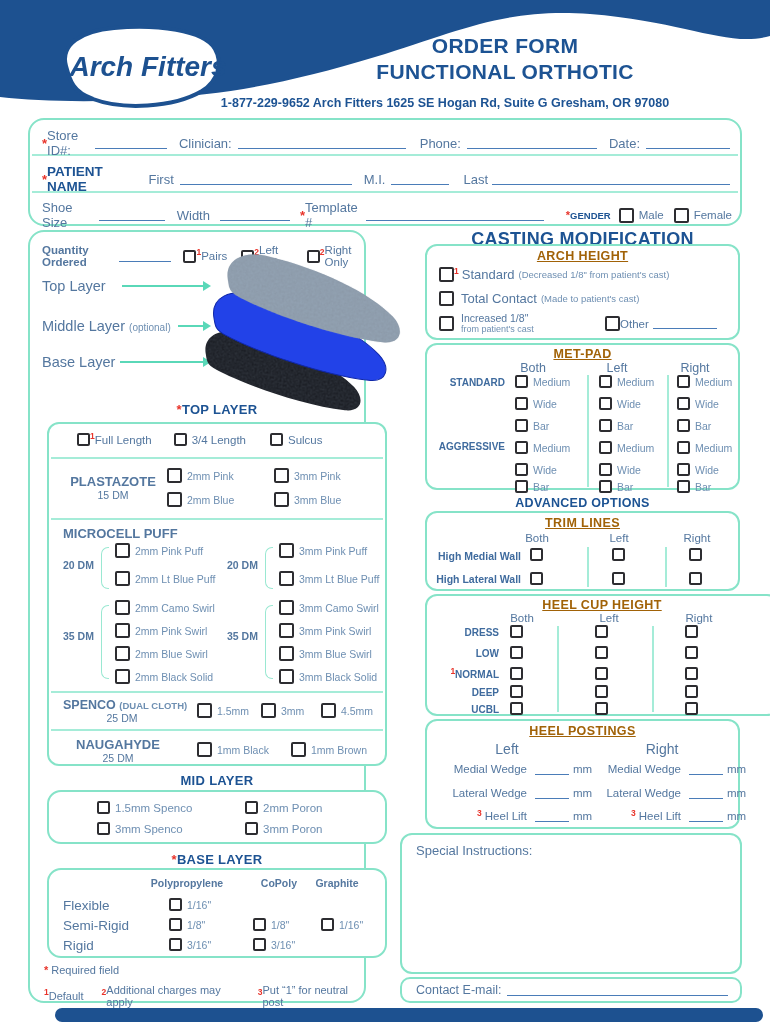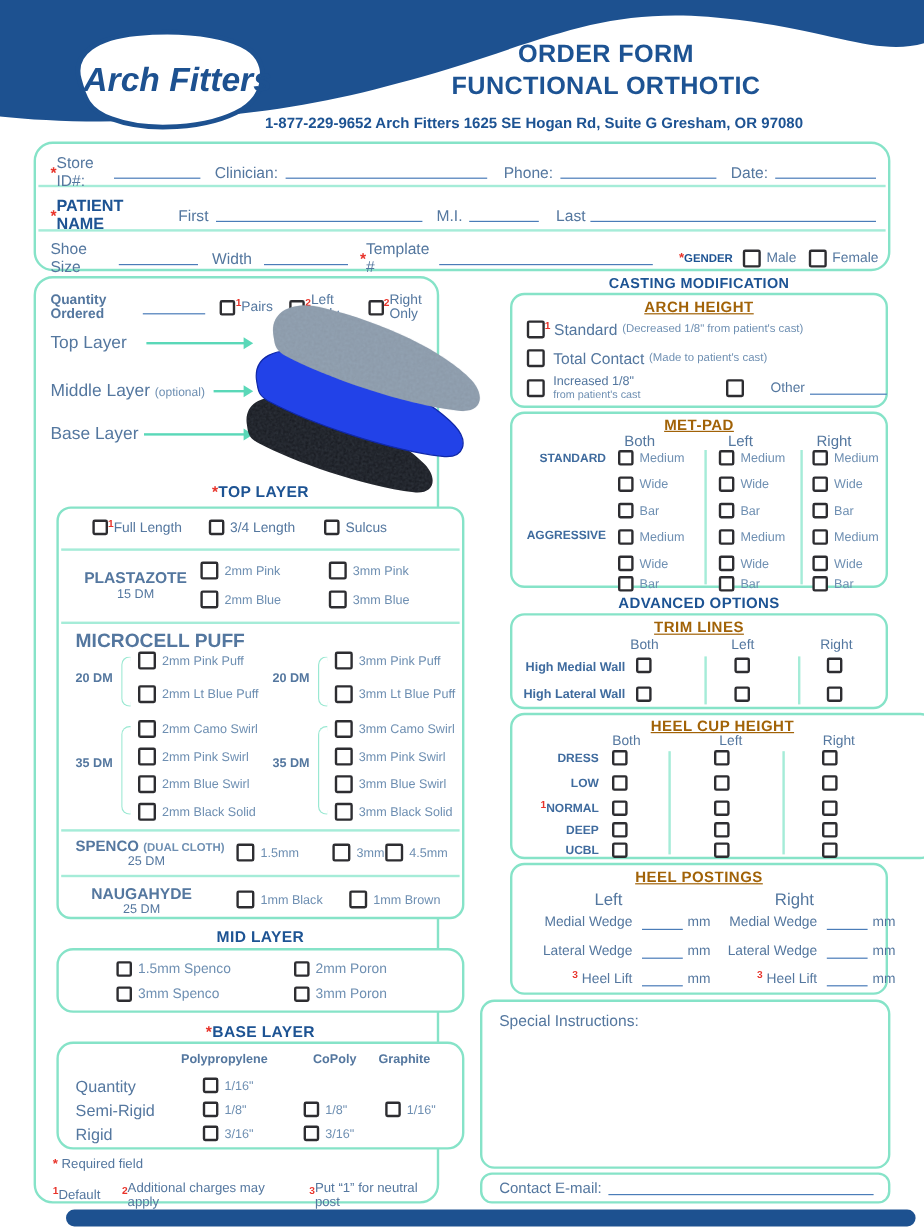--- a/index.html
+++ b/index.html
@@ -196,21 +196,21 @@
     <div class="row" style="position:absolute;left:225px;top:44px">
       <span class="cb cb-lg"></span>
       <span class="optlab">3mm Pink</span>
     </div>
     <div class="row" style="position:absolute;left:225px;top:68px">
       <span class="cb cb-lg"></span>
       <span class="optlab">3mm Blue</span>
     </div>
     <div class="hdiv" style="top:94px"></div>
 
-    <div class="abs lab" style="left:14px;top:102px;font-weight:bold;font-size:16px">MICROCELL PUFF</div>
+    <div class="abs lab" style="left:14px;top:102px;font-weight:bold;font-size:13px">MICROCELL PUFF</div>
 
     <div class="abs lab" style="left:14px;top:135px;font-size:10.5px;font-weight:bold">20 DM</div>
     <div class="brk" style="left:52px;top:123px;height:42px"></div>
     <div class="row" style="position:absolute;left:66px;top:119px">
       <span class="cb cb-lg"></span>
       <span class="optlab">2mm Pink Puff</span>
     </div>
     <div class="row" style="position:absolute;left:66px;top:147px">
       <span class="cb cb-lg"></span>
       <span class="optlab">2mm Lt Blue Puff</span>
@@ -267,21 +267,21 @@
     <div class="hdiv" style="top:267px"></div>
 
     <div class="abs" style="left:14px;top:274px;width:118px;text-align:center">
       <div class="lab" style="font-weight:bold;font-size:12.5px;white-space:nowrap"><span>SPENCO</span> <span class="note">(DUAL CLOTH)</span></div>
       <div class="lab" style="font-size:10.5px">25 DM</div>
     </div>
     <div class="row" style="position:absolute;left:148px;top:279px">
       <span class="cb cb-lg"></span>
       <span class="optlab">1.5mm</span>
     </div>
-    <div class="row" style="position:absolute;left:228px;top:279px">
+    <div class="row" style="position:absolute;left:212px;top:279px">
       <span class="cb cb-lg"></span>
       <span class="optlab">3mm</span>
     </div>
     <div class="row" style="position:absolute;left:272px;top:279px">
       <span class="cb cb-lg"></span>
       <span class="optlab">4.5mm</span>
     </div>
     <div class="hdiv" style="top:305px"></div>
 
     <div class="abs" style="left:14px;top:313px;width:110px;text-align:center">
@@ -319,21 +319,21 @@
   </div>
 
   <div class="sect-title" style="left:17px;top:620px;width:340px;font-size:13px">
     <span class="star">*</span><span>BASE LAYER</span>
   </div>
   <div class="box" style="left:17px;top:636px;width:340px;height:90px;border-radius:14px">
     <div class="abs lab" style="left:92px;top:7px;width:92px;text-align:center;font-weight:bold;font-size:10.5px">Polypropylene</div>
     <div class="abs lab" style="left:192px;top:7px;width:56px;text-align:right;font-weight:bold;font-size:10.5px">CoPoly</div>
     <div class="abs lab" style="left:258px;top:7px;width:60px;text-align:center;font-weight:bold;font-size:10.5px">Graphite</div>
 
-    <div class="abs lab" style="left:14px;top:28px;font-size:13.5px">Quantity</div>
+    <div class="abs lab" style="left:14px;top:28px;font-size:13.5px">Flexible</div>
     <div class="abs lab" style="left:14px;top:48px;font-size:13.5px">Semi-Rigid</div>
     <div class="abs lab" style="left:14px;top:68px;font-size:13.5px">Rigid</div>
 
     <div class="row" style="position:absolute;left:120px;top:28px">
       <span class="cb"></span>
       <span class="optlab">1/16"</span>
     </div>
     <div class="row" style="position:absolute;left:120px;top:48px">
       <span class="cb"></span>
       <span class="optlab">1/8"</span>
@@ -363,21 +363,21 @@
   <div class="row" style="position:absolute;left:14px;top:752px;font-size:11px">
     <span class="sup">1</span>
     <span class="lab">Default</span>
     <span class="sup" style="margin-left:18px">2</span>
     <span class="lab">Additional charges may apply</span>
     <span class="sup" style="margin-left:18px">3</span>
     <span class="lab">Put “1” for neutral post</span>
   </div>
 </div>
 
-<div class="sect-title" style="left:425px;top:229px;width:315px;font-size:12px">CASTING MODIFICATION</div>
+<div class="sect-title" style="left:425px;top:229px;width:315px;font-size:18px">CASTING MODIFICATION</div>
 
 <div class="box" style="left:425px;top:244px;width:315px;height:96px;border-radius:12px">
   <div class="subt" style="top:3px">ARCH HEIGHT</div>
   <div class="row" style="position:absolute;left:12px;top:21px">
     <span class="cb cb-lg"></span>
     <span class="sup">1</span>
     <span class="lab" style="font-size:13px;margin-left:3px">Standard</span>
     <span class="note" style="margin-left:4px">(Decreased 1/8" from patient's cast)</span>
   </div>
   <div class="row" style="position:absolute;left:12px;top:45px">
@@ -387,21 +387,21 @@
   </div>
   <div class="row" style="position:absolute;left:12px;top:66px">
     <span class="cb cb-lg"></span>
     <span style="margin-left:7px;line-height:1.15">
       <span class="lab" style="font-size:10.5px;display:block">Increased 1/8"</span>
       <span class="note" style="font-size:9px;display:block">from patient's cast</span>
     </span>
   </div>
   <div class="row" style="position:absolute;left:178px;top:70px">
     <span class="cb cb-lg"></span>
-    <span class="lab" style="font-size:11.5px;margin-left:22px">Other</span>
+    <span class="lab" style="font-size:11.5px;margin-left:0">Other</span>
     <span class="ln" style="width:64px;margin-left:4px"></span>
   </div>
 </div>
 
 <div class="box" style="left:425px;top:343px;width:315px;height:147px;border-radius:12px">
   <div class="subt" style="top:2px">MET-PAD</div>
   <div class="colhead" style="left:76px;top:16px;width:60px">Both</div>
   <div class="colhead" style="left:160px;top:16px;width:60px">Left</div>
   <div class="colhead" style="left:238px;top:16px;width:60px">Right</div>
   <div class="vdiv" style="left:160px;top:30px;height:112px"></div>

